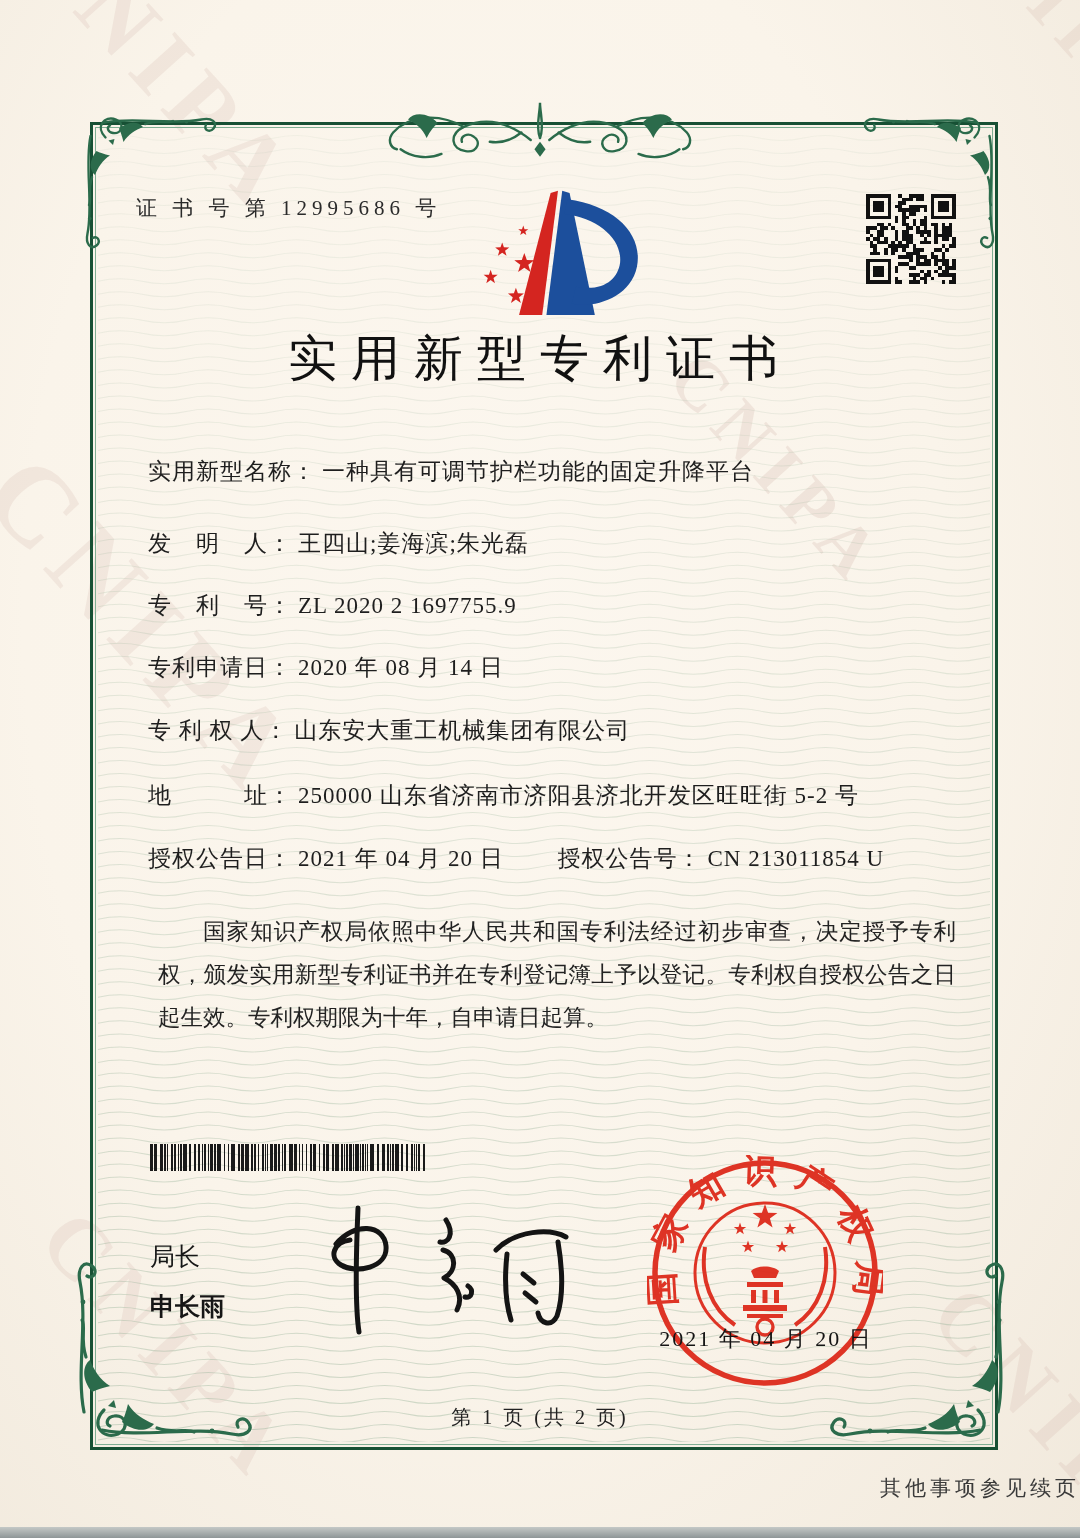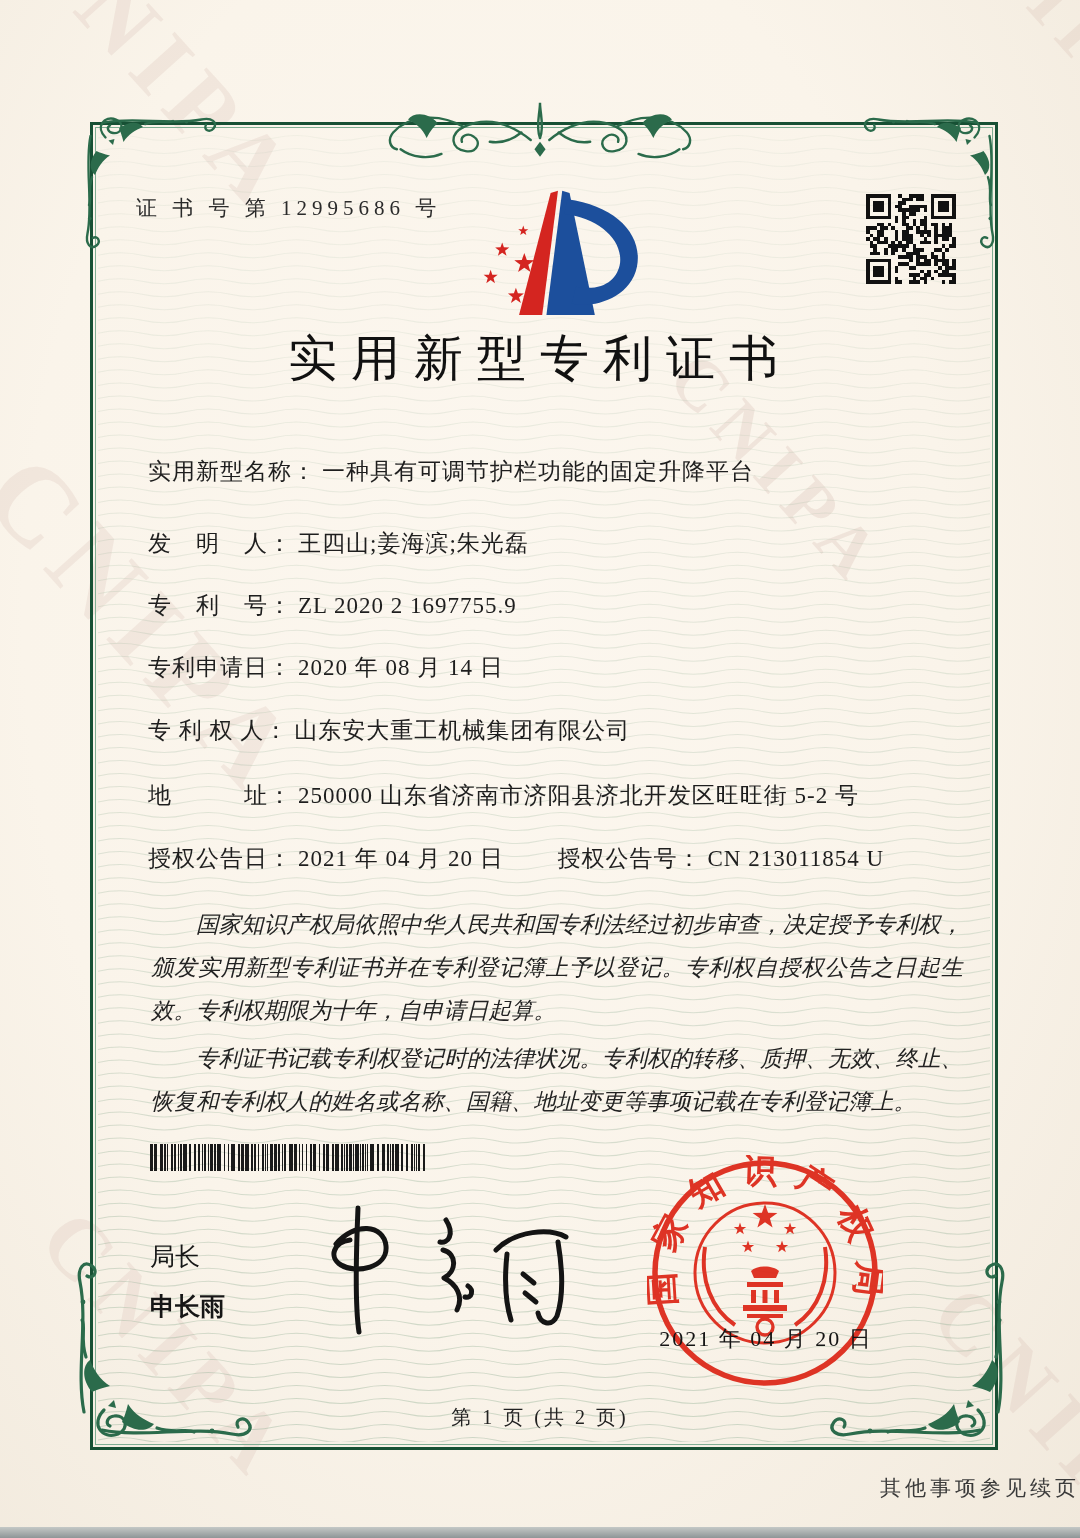--- a/index.html
+++ b/index.html
@@ -37,21 +37,21 @@
   .logo{left:458px;top:180px;width:200px;height:148px;}
   .qr{left:866px;top:194px;width:90px;height:90px;}
   .title{left:0;top:326px;width:100%;text-align:center;font-size:49px;font-weight:400;
     letter-spacing:14px;color:#111;}
   .frow{left:148px;font-size:23px;color:#1e1e1e;white-space:nowrap;}
   .frow .lbl{letter-spacing:1px;}
   .frow .val{margin-left:6px;letter-spacing:1px;text-align:center;}
   .grant2{margin-left:48px;}
   .body-text{left:146px;top:898px;width:822px;font-size:22.5px;line-height:43px;
     text-align:justify;color:#222;}
-  .body-text p{margin:5px;text-indent:2em;font-style:italic;}
+  .body-text p{margin:12px;text-indent:2em;}
   .barcode{left:150px;top:1144px;width:282px;height:27px;}
   .signer-title{left:150px;top:1240px;font-size:25px;font-weight:400;
     font-family:"Liberation Sans","DejaVu Sans",sans-serif;color:#161616;}
   .signer-name{left:150px;top:1290px;font-size:25px;font-weight:600;
     font-family:"Liberation Sans","DejaVu Sans",sans-serif;color:#161616;}
   .signature{left:296px;top:1192px;width:290px;height:155px;z-index:4;}
   .seal{left:647px;top:1155px;width:236px;height:236px;z-index:3;opacity:.95;}
   .seal-date{left:653px;top:1324px;width:226px;text-align:center;font-size:22px;
     letter-spacing:2px;color:#141414;z-index:4;}
   .page-info{left:0;top:1404px;width:100%;text-align:center;font-size:20px;
@@ -586,21 +586,20 @@
   <div class="z frow" style="top:780px">
     <span class="lbl">地　　　址：</span><span class="val">250000  山东省济南市济阳县济北开发区旺旺街 5-2 号</span>
   </div>
   <div class="z frow" style="top:843px">
     <span class="lbl">授权公告日：</span><span class="val">2021 年 04 月 20 日</span>
     <span class="lbl grant2">授权公告号：</span><span class="val">CN 213011854 U</span>
   </div>
 
   <div class="z body-text">
     <p>国家知识产权局依照中华人民共和国专利法经过初步审查，决定授予专利权，颁发实用新型专利证书并在专利登记簿上予以登记。专利权自授权公告之日起生效。专利权期限为十年，自申请日起算。</p>
-    <p>专利证书记载专利权登记时的法律状况。专利权的转移、质押、无效、终止、恢复和专利权人的姓名或名称、国籍、地址变更等事项记载在专利登记簿上。</p>
   </div>
 
   <svg class="z barcode" id="barcode" viewBox="0 0 282 27" preserveAspectRatio="none">
       <rect x="0" y="0" width="3" height="27" fill="#1a1a1a"></rect>
       <rect x="4" y="0" width="3" height="27" fill="#1a1a1a"></rect>
       <rect x="10" y="0" width="3" height="27" fill="#1a1a1a"></rect>
       <rect x="14" y="0" width="2" height="27" fill="#1a1a1a"></rect>
       <rect x="17" y="0" width="1" height="27" fill="#1a1a1a"></rect>
       <rect x="21" y="0" width="2" height="27" fill="#1a1a1a"></rect>
       <rect x="24" y="0" width="2" height="27" fill="#1a1a1a"></rect>

